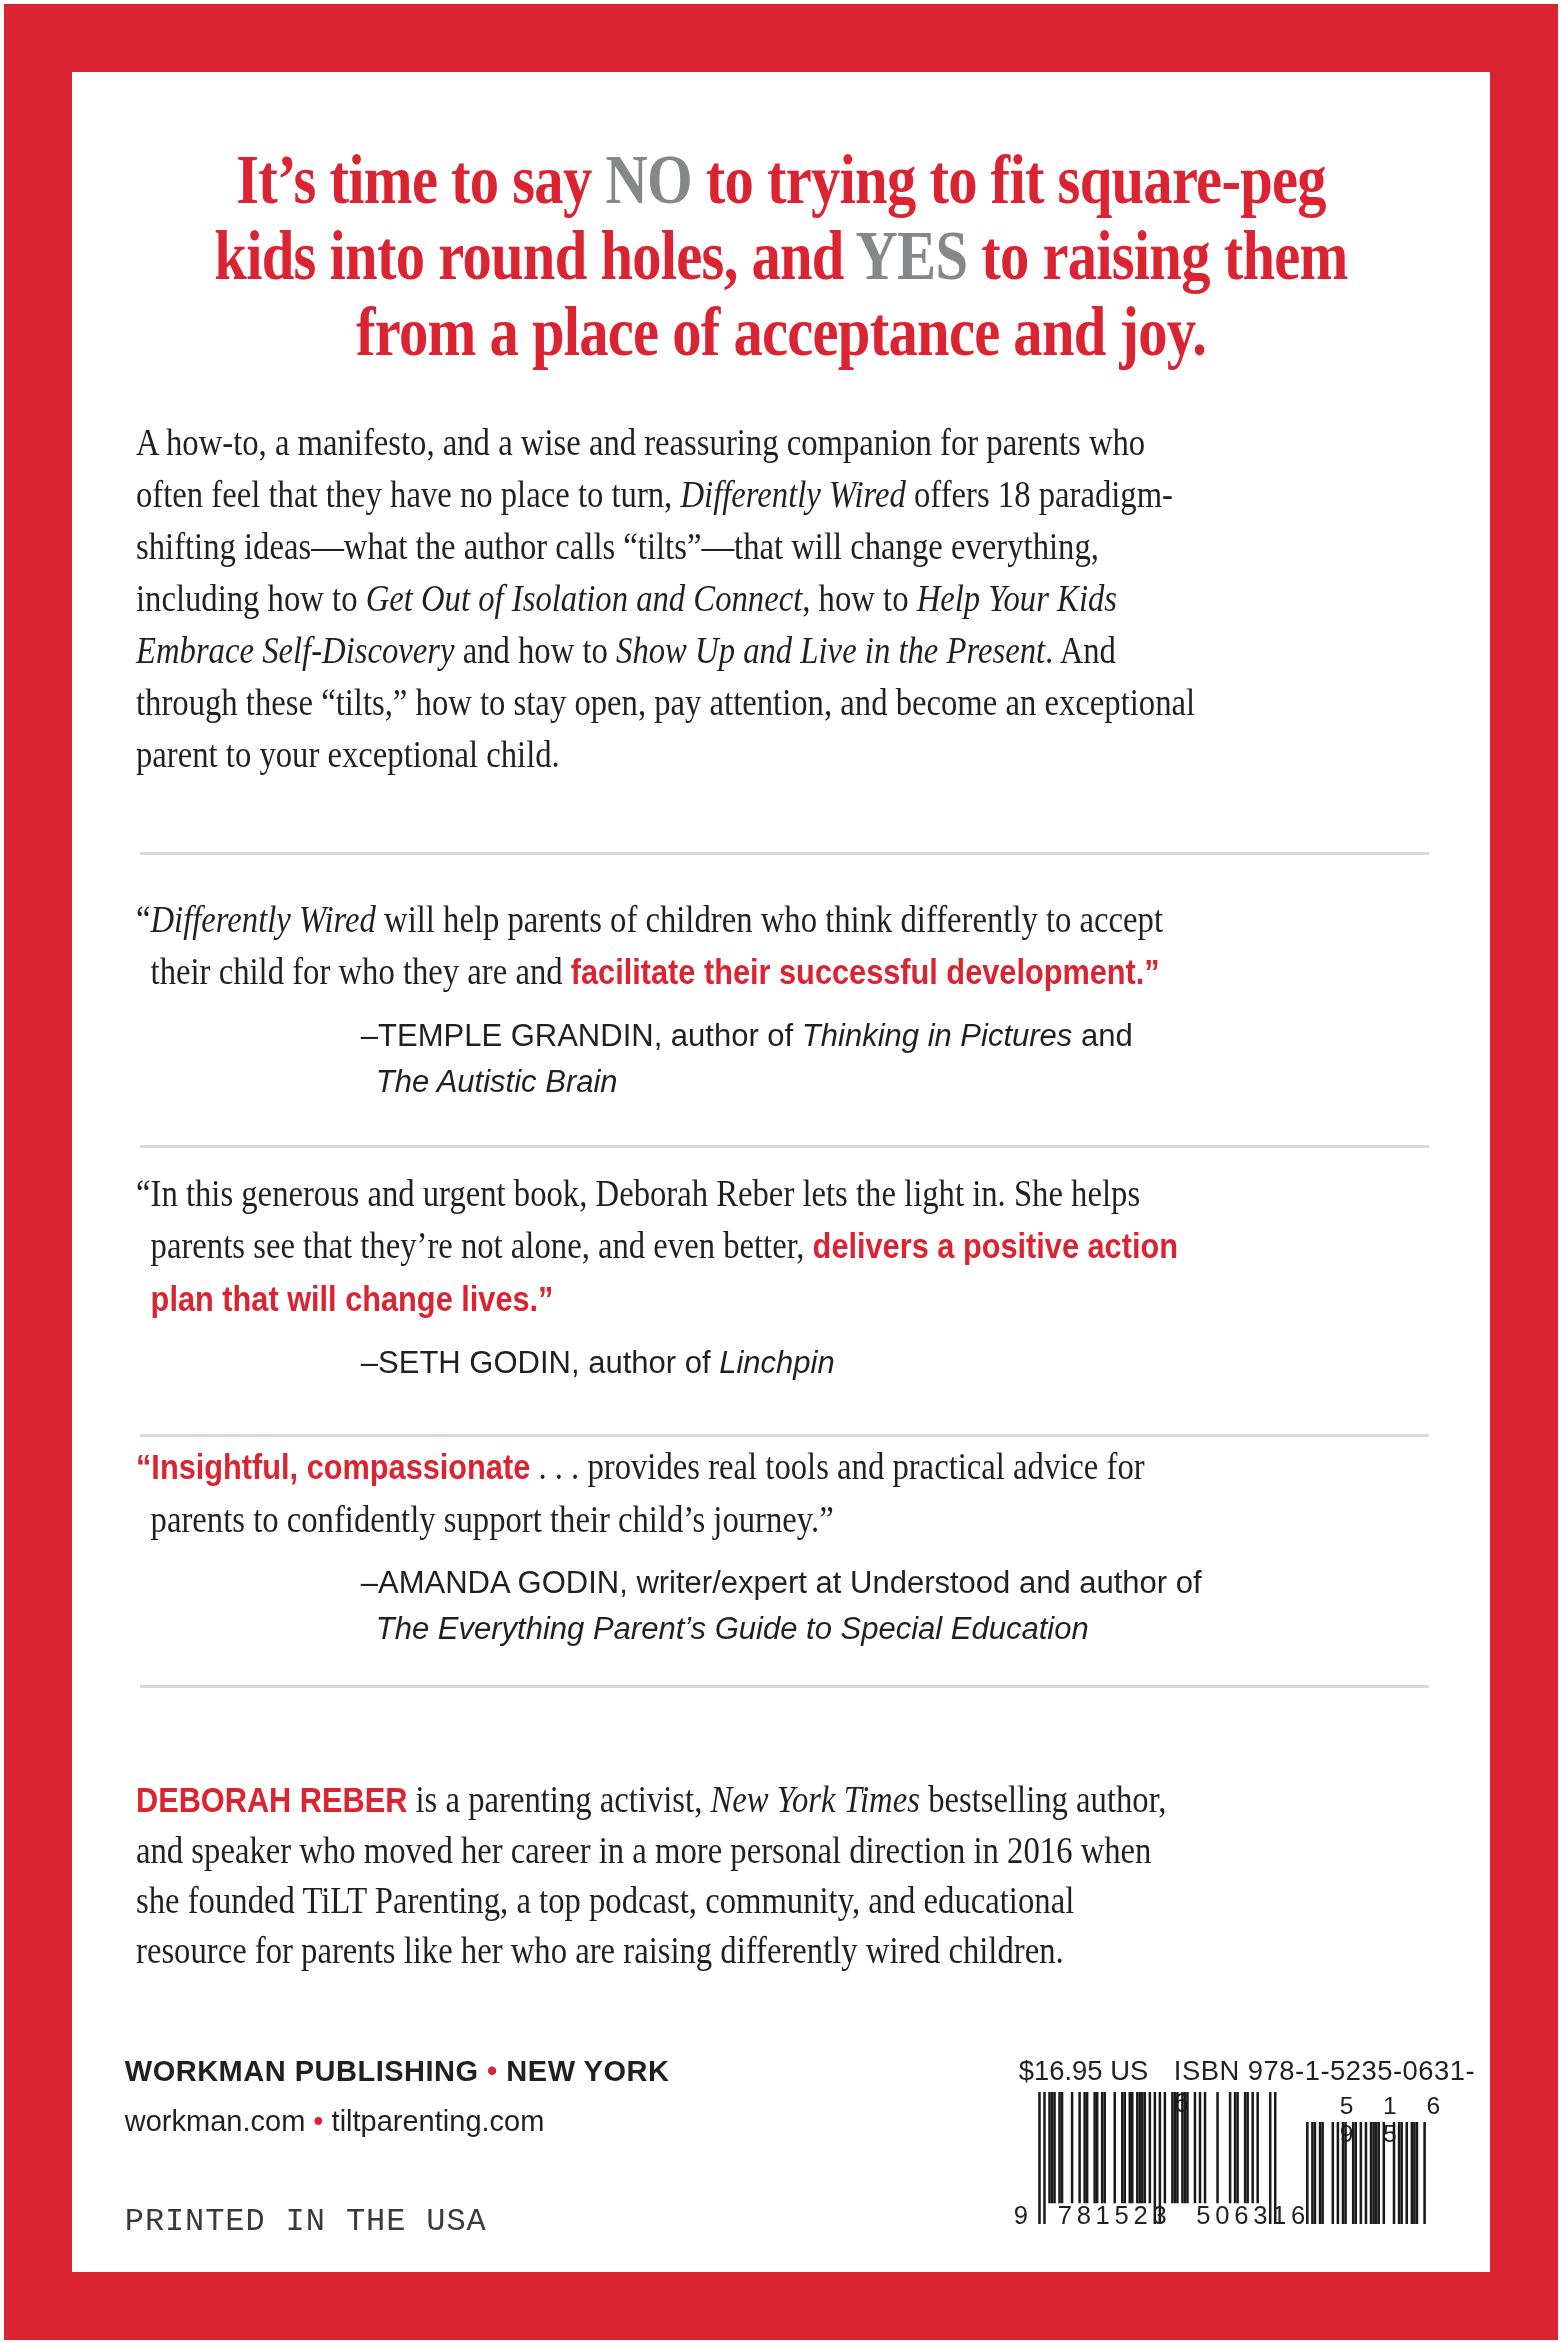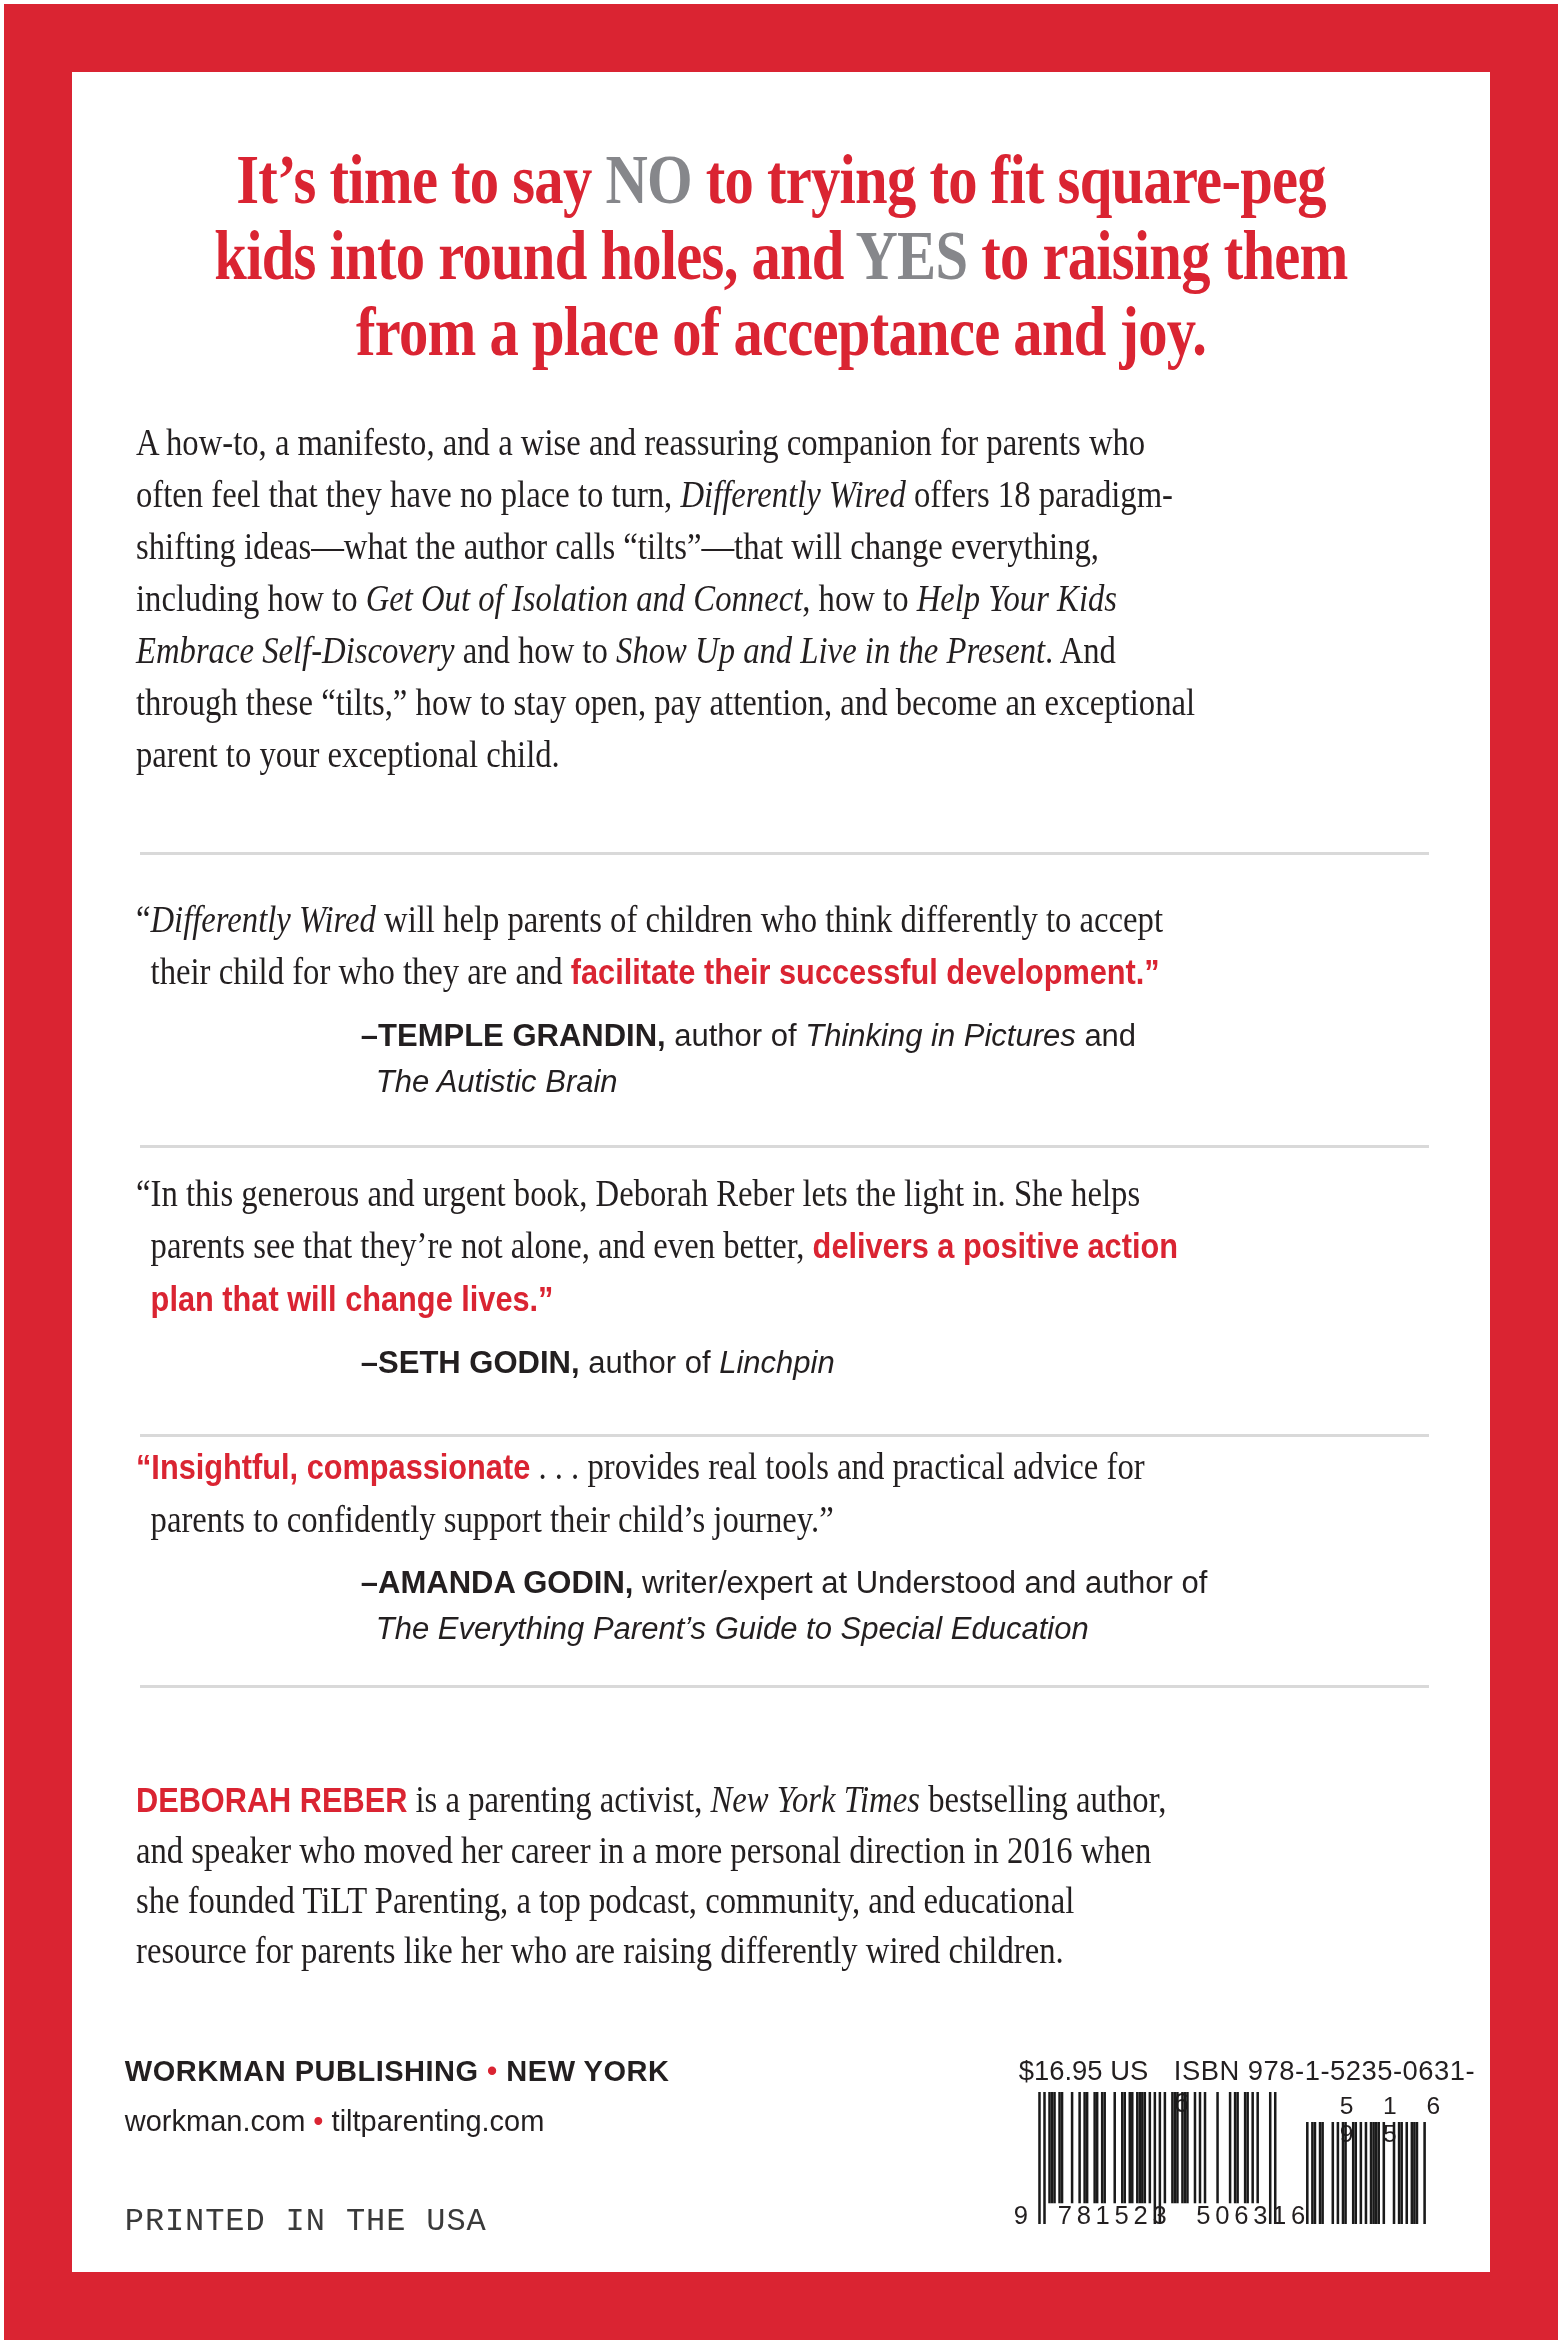--- a/index.html
+++ b/index.html
@@ -12,21 +12,21 @@
   body{width:1561px;height:2343px;position:relative;overflow:hidden;
        font-family:"Liberation Serif",serif;color:var(--ink);}
   .cover{position:absolute;left:3.8px;top:3.8px;width:1554px;height:2336px;
          box-sizing:border-box;border:68px solid var(--red);background:#fff;}
   .inner{position:absolute;left:0;top:0;width:1418px;height:1945px;}
 
   
   .g{color:var(--gray);}
   .it{font-style:italic;}
   .rb{font-family:"Liberation Sans",sans-serif;font-weight:bold;color:var(--red);font-size:0.94em;}
-  .sb{font-weight:bold;}
+  .sb{font-weight:normal;}
   .si{font-style:italic;text-align:center;}
   .sn{}
   .r{color:var(--red);}
 
   .sq{transform:scaleX(0.86);transform-origin:0 0;width:1505px;}
 
   .headline{position:absolute;top:70px;left:0;width:100%;text-align:center;
             font-weight:bold;font-size:69px;line-height:76px;letter-spacing:-0.9px;color:var(--red);}
   .headline>div{transform:scaleX(0.85);transform-origin:50% 0;white-space:nowrap;}
 

